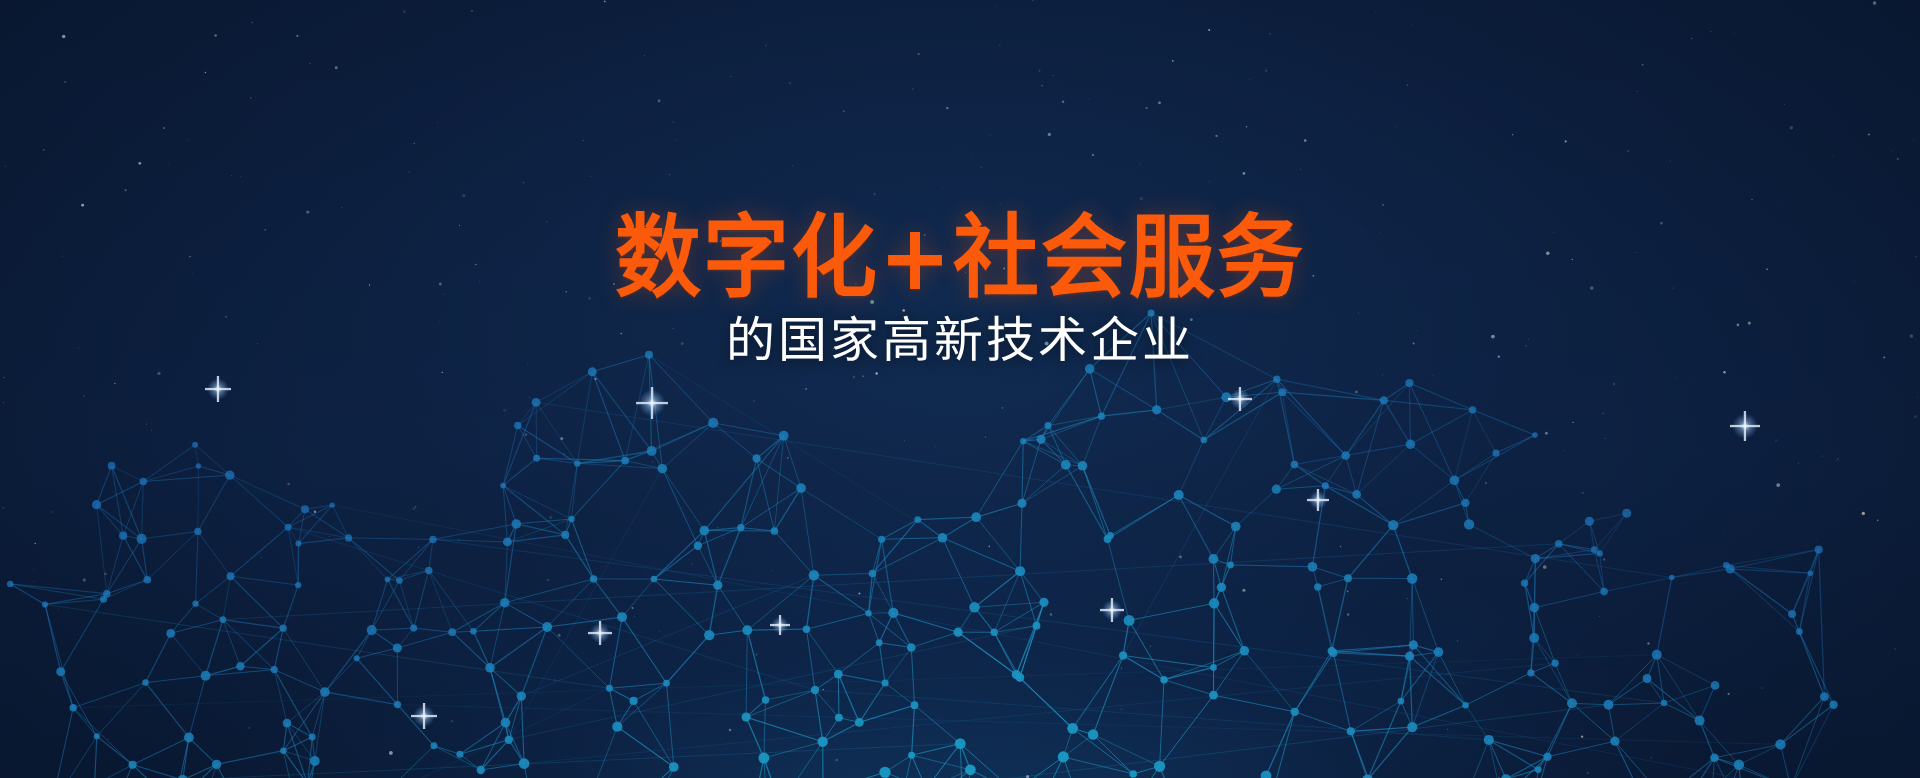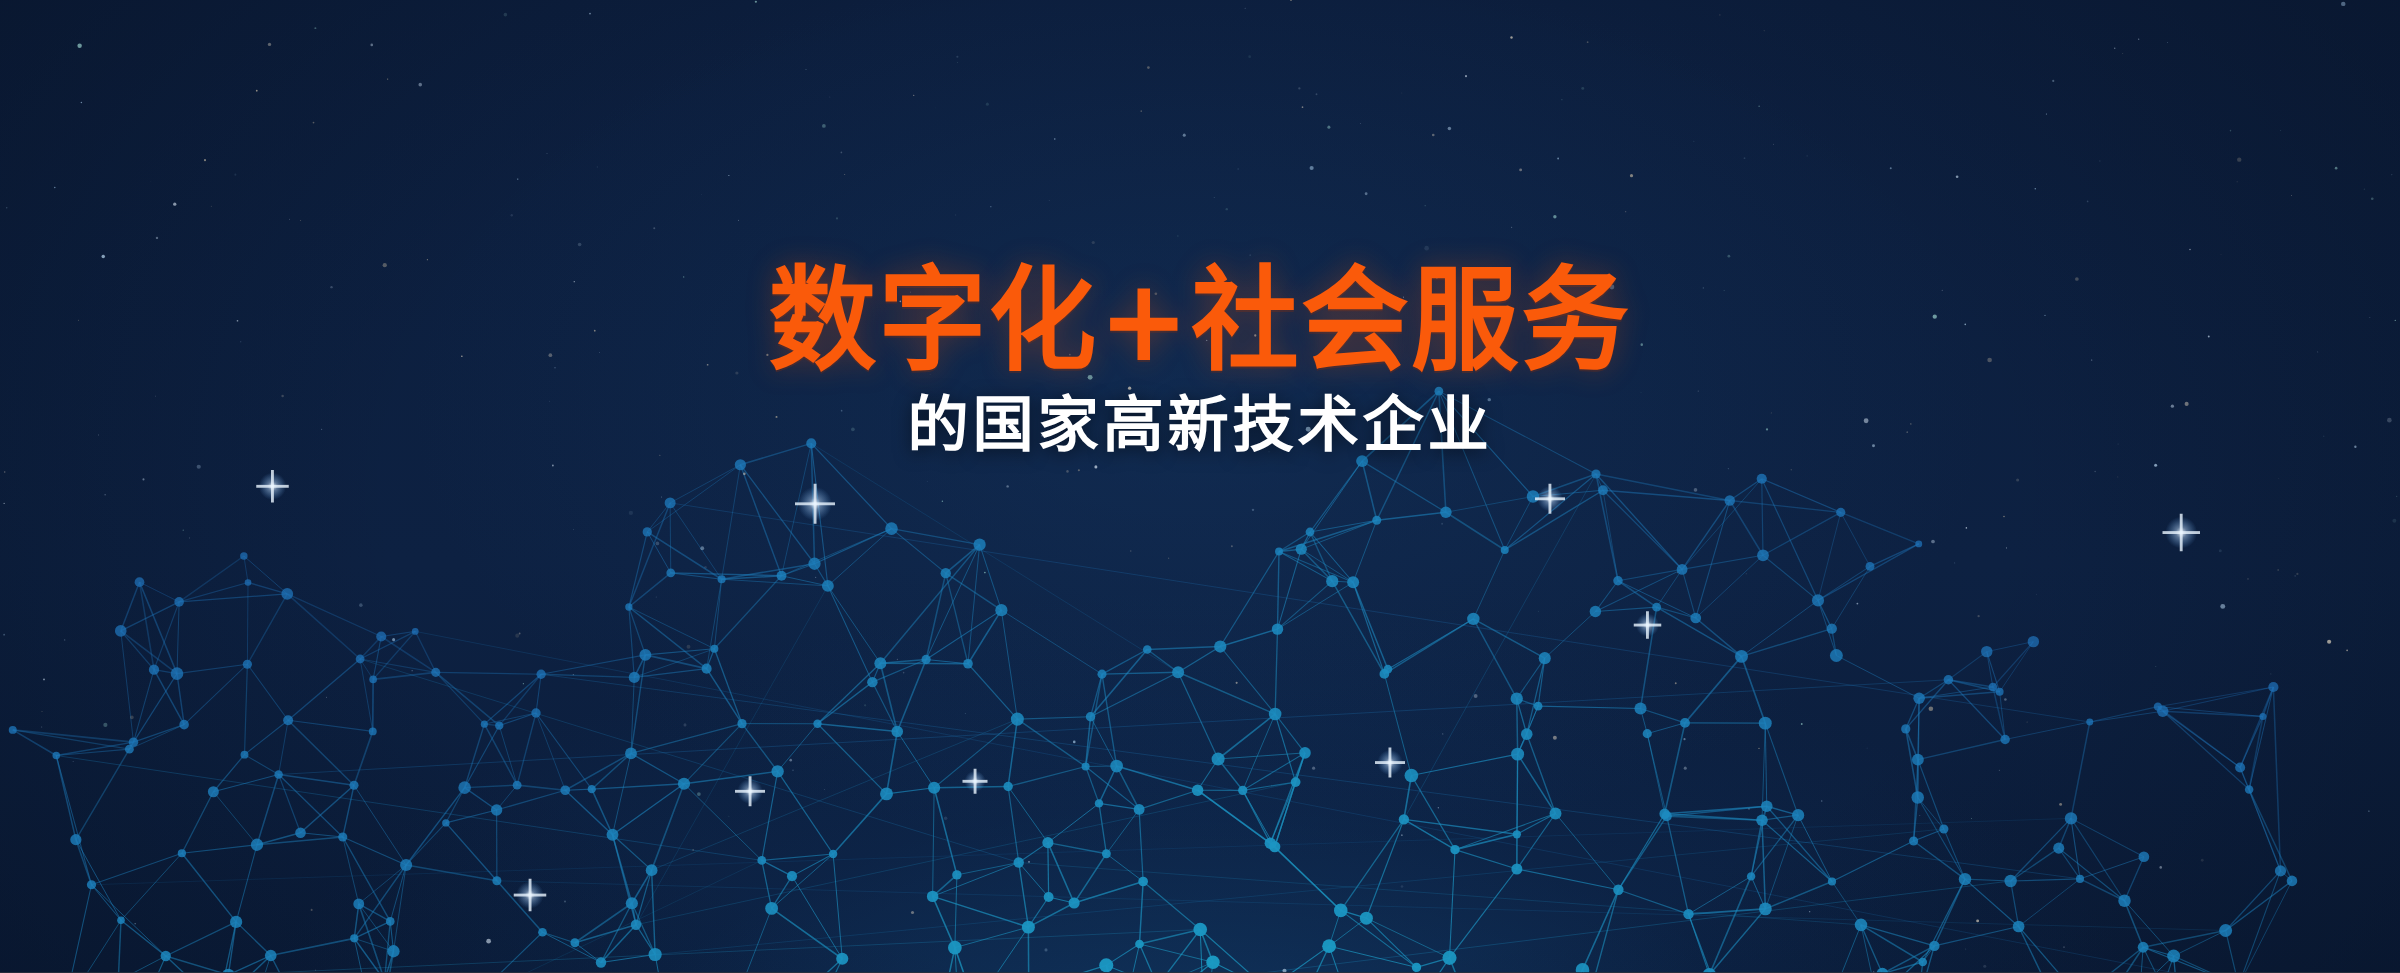--- a/index.html
+++ b/index.html
@@ -6,21 +6,21 @@
   html,body{margin:0;padding:0;}
   body{
     background:#0b1c38;
     font-family:"Liberation Sans", sans-serif;
   }
   #stage{
     position:relative;
     width:1920px;
     height:778px;
     overflow:hidden;
-    background:#404040;
+    background:#000000;
   }
 
   
   .bg-base{
     position:absolute; inset:0;
     background:
       radial-gradient(ellipse 1100px 620px at 50% 118%, rgba(28,104,170,0.38) 0%, rgba(18,62,116,0.16) 45%, rgba(13,32,64,0) 72%),
       radial-gradient(ellipse 900px 520px at 50% 42%, rgba(22,58,104,0.40) 0%, rgba(13,32,64,0) 70%),
       linear-gradient(180deg,#0c1e3d 0%, #0d2142 58%, #0b1d3b 100%);
   }
@@ -52,21 +52,21 @@
     color:#fa5a0a;
     transform:scaleY(1.06);
     text-shadow:0 0 22px rgba(250,90,10,0.30), 0 2px 0 rgba(150,45,0,0.25);
     white-space:nowrap;
     pointer-events:auto;
   }
   .subline{
     display:block;
     margin-top:14px;
     font-family:"DejaVu Serif","Liberation Serif",serif;
-    font-weight:700;
+    font-weight:400;
     font-size:49px;
     line-height:1.1;
     letter-spacing:3px;
     color:#ffffff;
     text-shadow:0 2px 14px rgba(0,0,0,0.55);
     white-space:nowrap;
     pointer-events:auto;
   }
 </style>
 </head>

